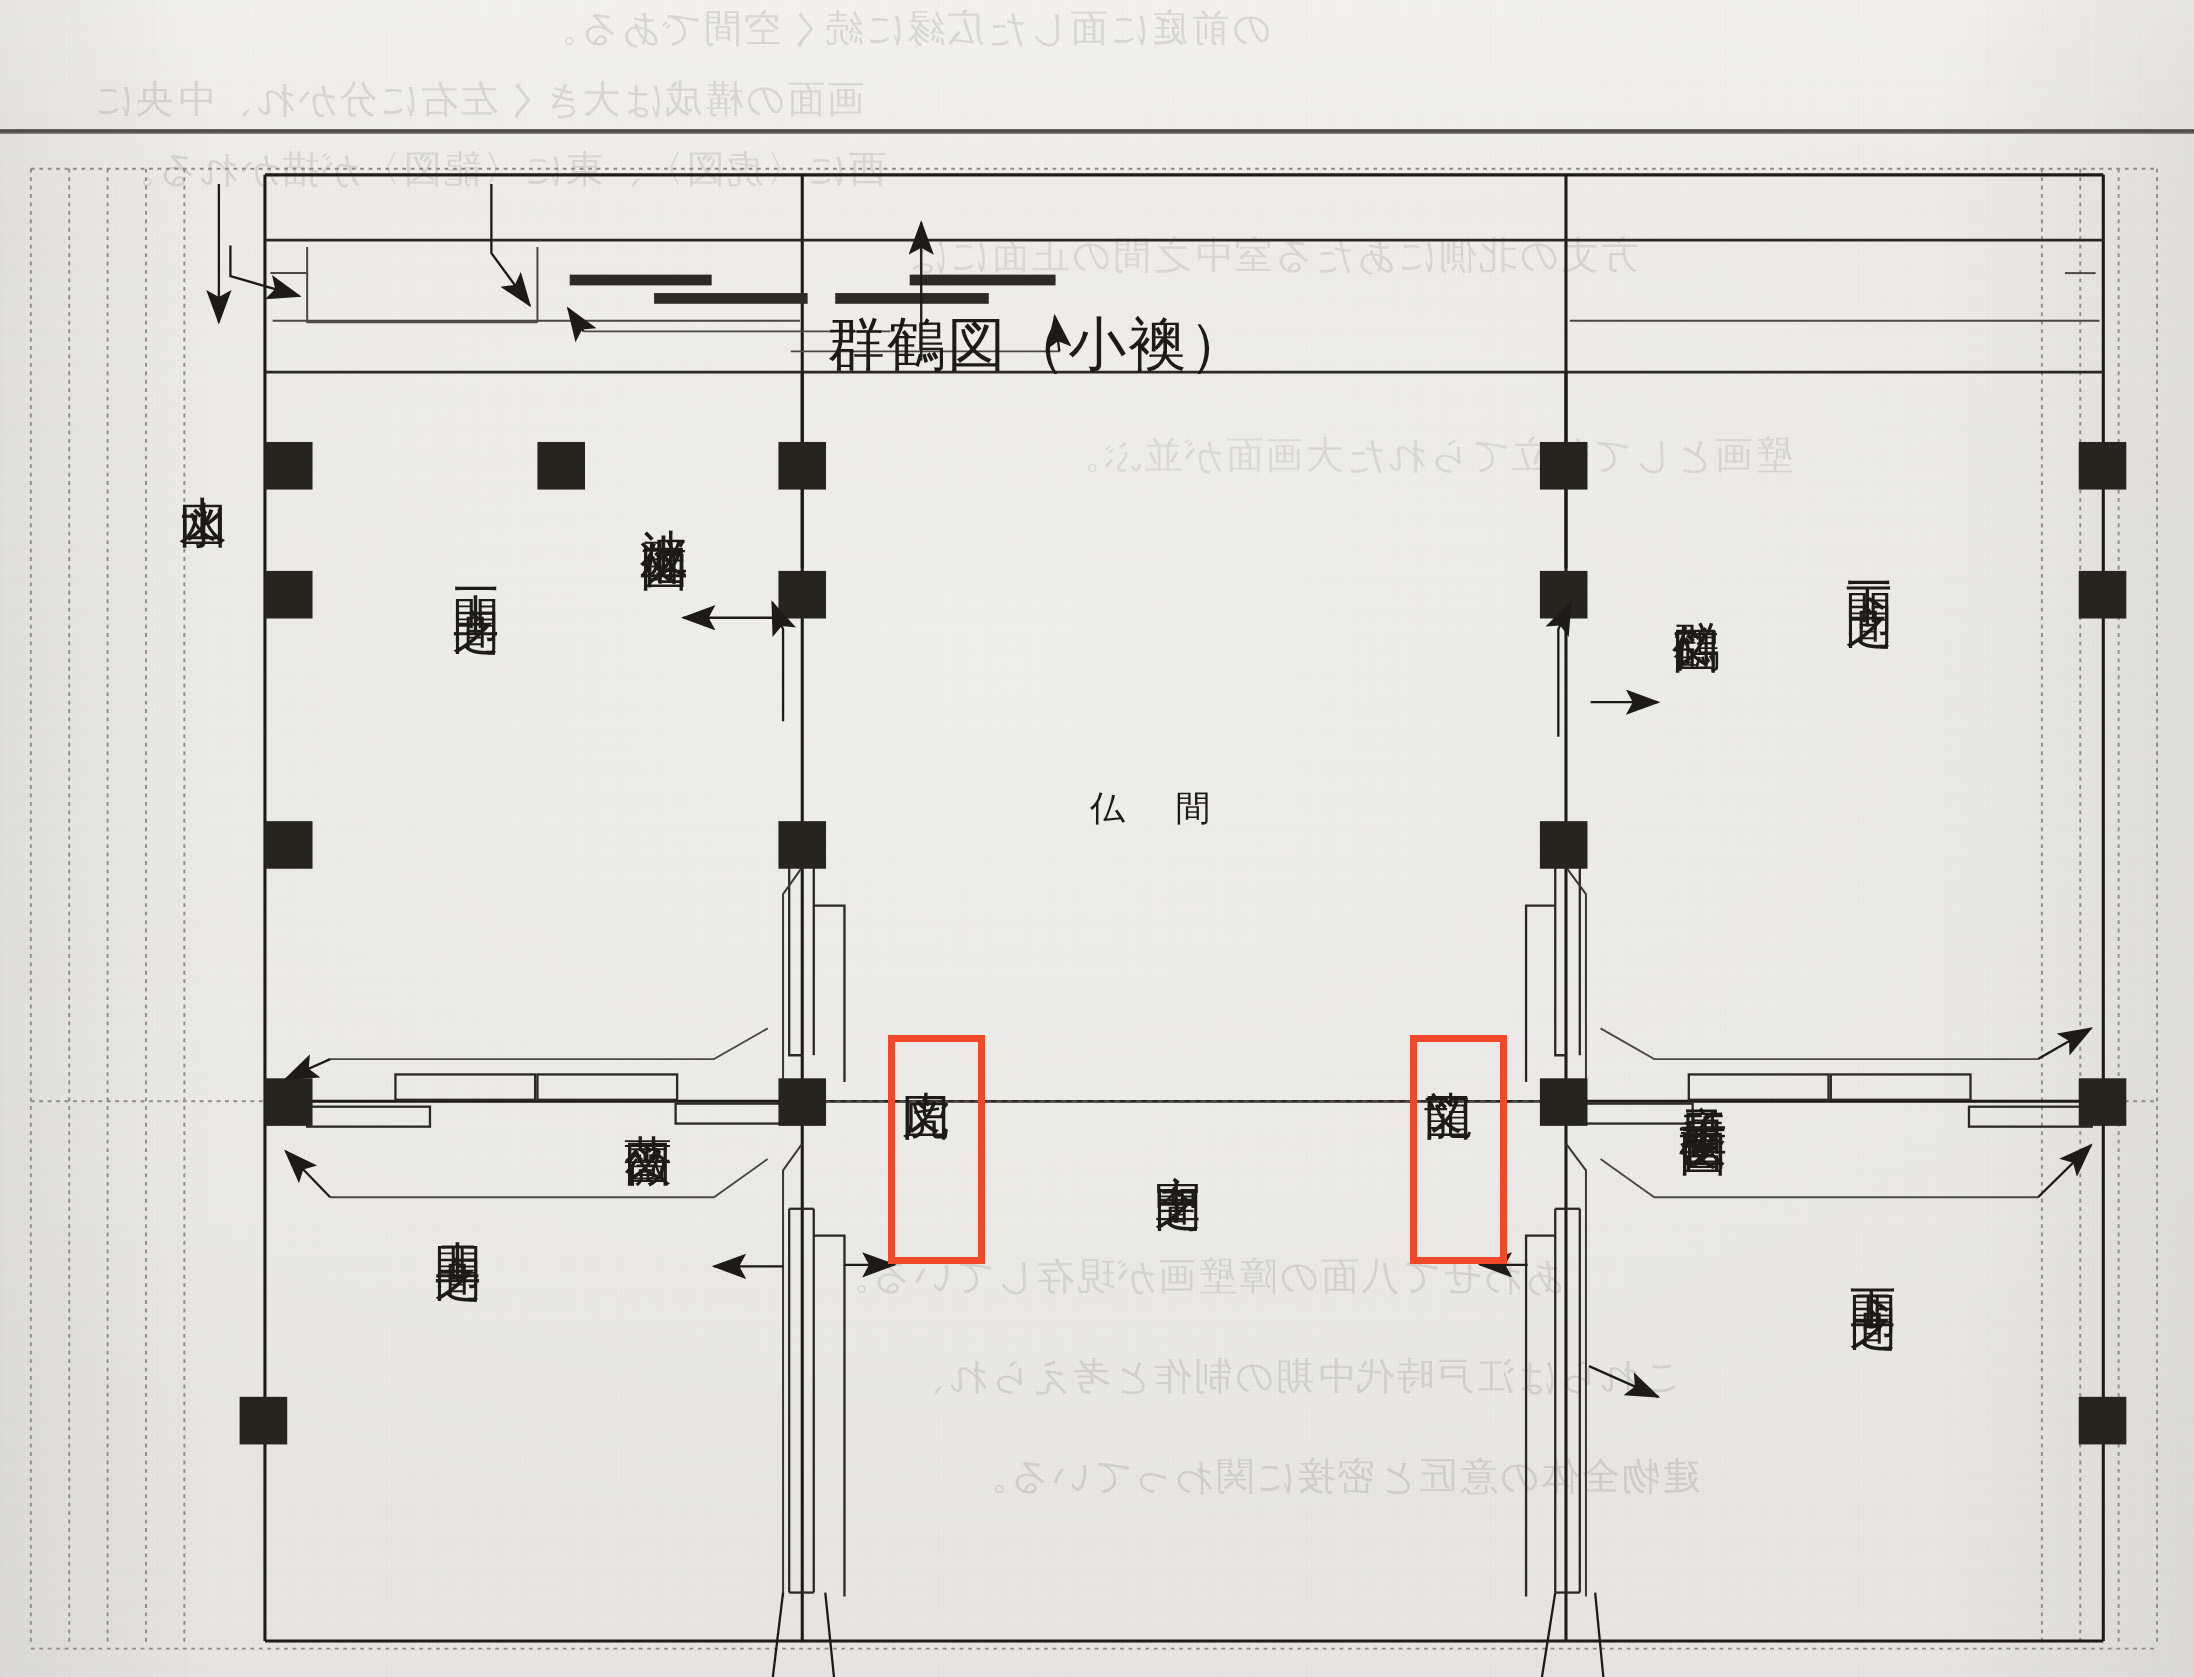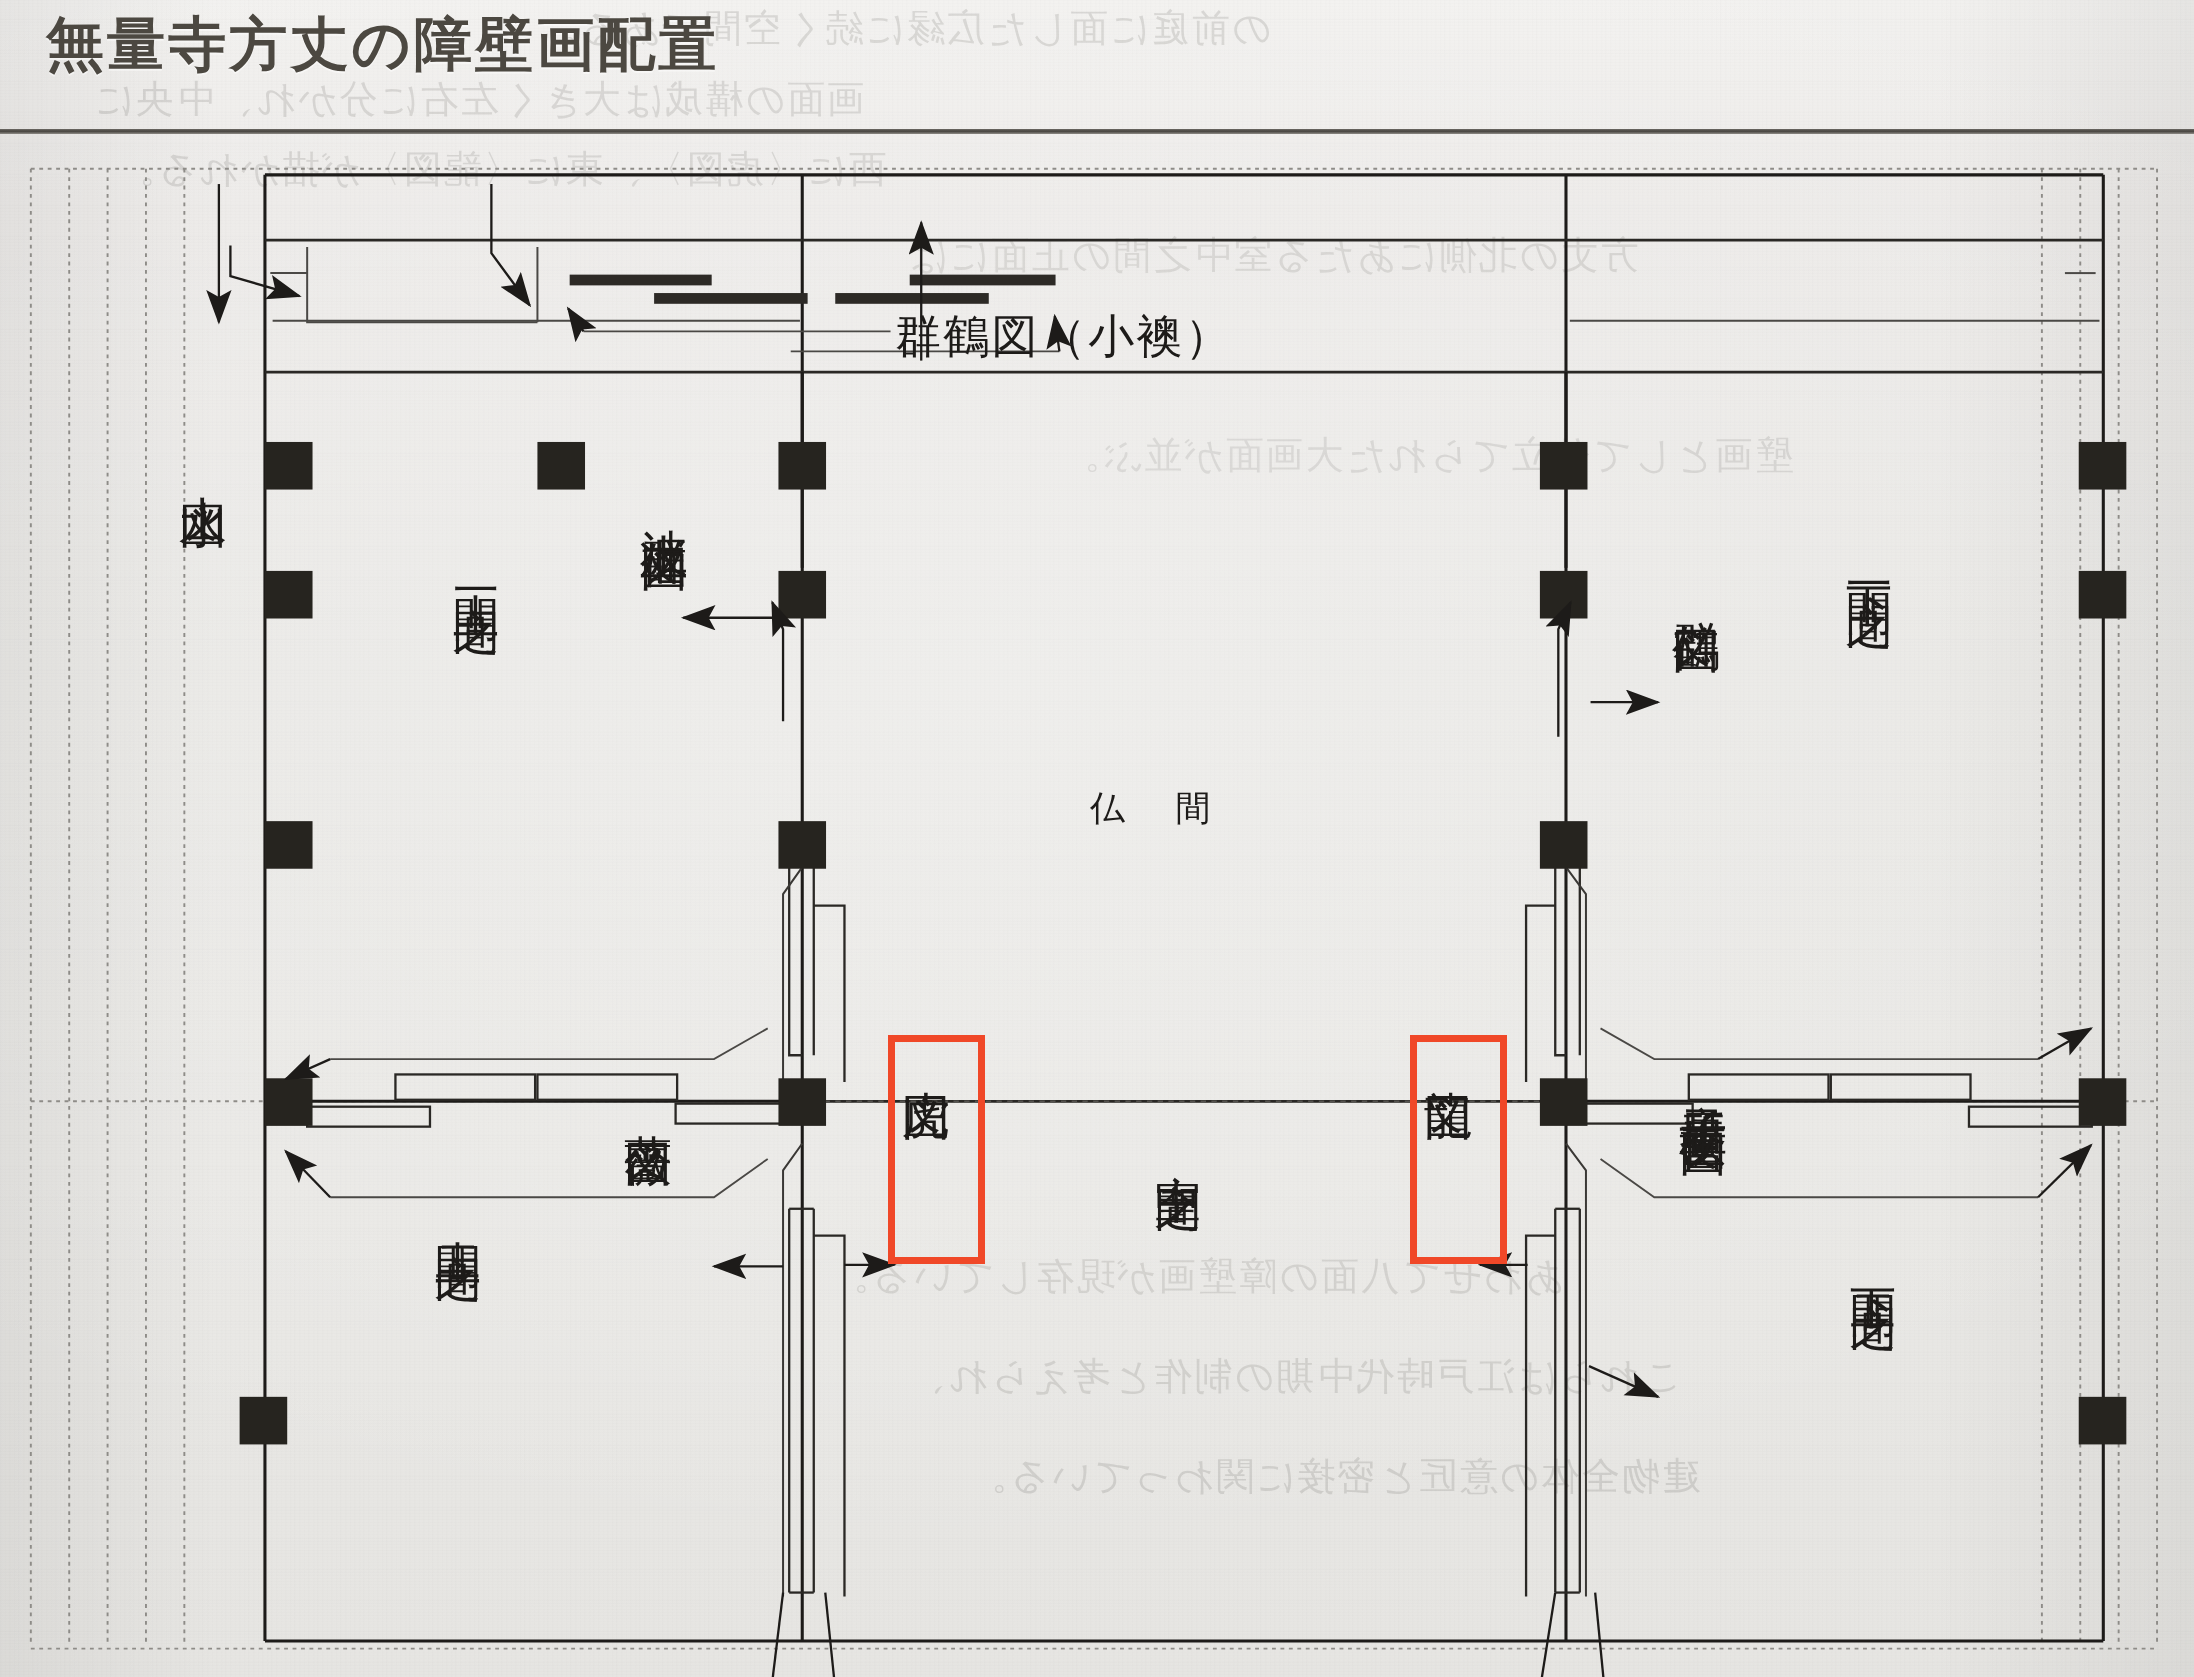--- a/index.html
+++ b/index.html
@@ -107,21 +107,20 @@
     <div class="bleed" style="left:115px;top:144px;">西に〈虎図〉、東に〈龍図〉が描かれる。</div>
     <div class="bleed" style="left:906px;top:230px;">方丈の北側にあたる室中之間の正面には</div>
     <div class="bleed" style="left:1060px;top:430px;">壁画として仕立てられた大画面が並ぶ。</div>
     <div class="bleed" style="left:829px;top:1251px;">あわせて八面の障壁画が現存している。</div>
     <div class="bleed" style="left:906px;top:1351px;">これらは江戸時代中期の制作と考えられ、</div>
     <div class="bleed" style="left:967px;top:1451px;">建物全体の意匠と密接に関わっている。</div>
   </div>
 
   <div id="grain"></div>
 
-  <div id="header-title">無量寺方丈の障壁画配置</div>
   <div id="header-rule"></div>
 
   <div id="plan">
   <svg width="2194" height="1539" viewBox="0 0 2858 2005" xmlns="http://www.w3.org/2000/svg">
     <defs>
       <marker id="ah" markerWidth="16" markerHeight="16" refX="14" refY="5.5" orient="auto" markerUnits="strokeWidth">
         <path d="M0,0 L15,5.5 L0,11 L3,5.5 z" fill="#1d1b19"></path>
       </marker>
     </defs>
 
@@ -315,21 +314,21 @@
       <path d="M2070,1600 L2160,1640"></path>
 
       <path d="M2026,1895 L2000,2060"></path>
       <path d="M2078,1895 L2094,2060"></path>
     </g>
   </svg>
   </div>
 
   <div class="vlabel" style="left:178px;top:458px;font-size:48px;letter-spacing:4.6px;">山水図</div>
 
-  <div class="hlabel" style="left:895px;top:306px;font-size:46px;letter-spacing:2.3px;">群鶴図（小襖）</div>
+  <div class="hlabel" style="left:827px;top:306px;font-size:58px;letter-spacing:2.3px;">群鶴図（小襖）</div>
 
   <div class="vlabel" style="left:639px;top:491px;font-size:48px;letter-spacing:4.6px;">波上群仙図</div>
 
   <div class="vlabel" style="left:1671px;top:583px;font-size:48px;letter-spacing:4.6px;">群鶴図</div>
 
   <div class="vlabel" style="left:623px;top:1096px;font-size:48px;letter-spacing:4.6px;">薔薇図</div>
 
   <div class="vlabel" style="left:1678px;top:1067px;font-size:48px;letter-spacing:4.6px;">唐子琴棋書画図</div>
 
   <div class="redbox" style="left:888px;top:1035px;width:83px;height:215px;"></div>

